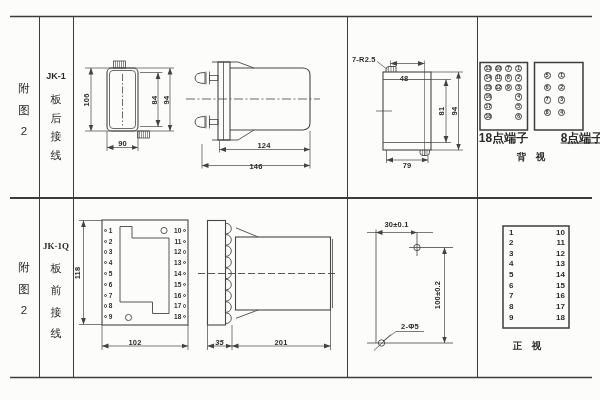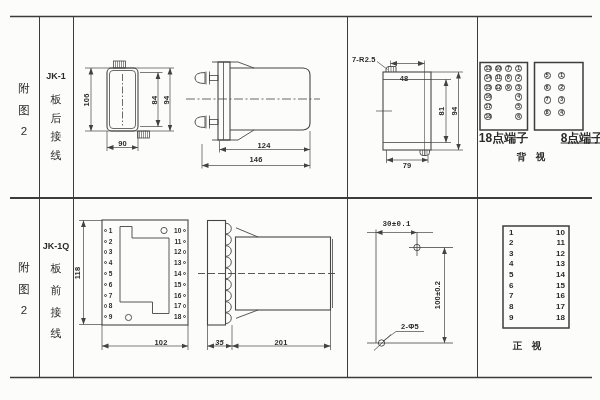--- a/index.html
+++ b/index.html
@@ -168,35 +168,35 @@
       <span>后</span>
       <span>接</span>
       <span>线</span>
     </div>
 
   <div class="t stack figstack" style="left:13px;top:257px;">
       <span>附</span>
       <span>图</span>
       <span>2</span>
     </div>
-  <div class="t model" style="left:40px;top:229px;width:32px;">JK-1Q</div>
+  <div class="t model" style="left:40px;top:229px;width:32px;font-family:Liberation Serif, serif;">JK-1Q</div>
   <div class="t stack wirestack wire2" style="left:45px;top:258px;">
       <span>板</span>
       <span>前</span>
       <span>接</span>
       <span>线</span>
     </div>
 
   <div class="t dim rot" style="left:85.5px;top:99.5px;">106</div>
   <div class="t dim rot" style="left:153.5px;top:99.5px;">84</div>
   <div class="t dim rot" style="left:166px;top:99.5px;">94</div>
   <div class="t dim ctr" style="left:122.5px;top:142.5px;">90</div>
 
   <div class="t dim ctr" style="left:264px;top:144.5px;text-align:right;">124</div>
-  <div class="t dim ctr" style="left:256px;top:159px;">146</div>
+  <div class="t dim ctr" style="left:256px;top:166px;">146</div>
 
   <div class="t dim" style="left:352px;top:54.5px;">7-R2.5</div>
   <div class="t dim ctr" style="left:404px;top:58px;margin-top:20px;">48</div>
   <div class="t dim rot" style="left:440.5px;top:111px;">81</div>
   <div class="t dim rot" style="left:453.5px;top:111px;">94</div>
   <div class="t dim ctr" style="left:407px;top:164.5px;">79</div>
 
   <div class="tgrid g18" style="left:483px;top:63.5px;">
       <span class="circ">13</span>
       <span class="circ">10</span>
@@ -308,24 +308,24 @@
         <b>17</b>
         <i class="dot"></i>
       </span>
       <span class="li">
         <b>18</b>
         <i class="dot"></i>
       </span>
     </div>
 
   <div class="t dim rot" style="left:76.5px;top:272.5px;">118</div>
-  <div class="t dim ctr" style="left:161px;top:341.5px;">102</div>
+  <div class="t dim ctr" style="left:135px;top:341.5px;">102</div>
   <div class="t dim ctr" style="left:219.5px;top:341.5px;font-style:italic;">35</div>
   <div class="t dim ctr" style="left:281px;top:341.5px;">201</div>
-  <div class="t dim ctr" style="left:396.5px;top:224px;font-family:Liberation Mono, monospace;">30±0.1</div>
+  <div class="t dim ctr" style="left:396.5px;top:224px;">30±0.1</div>
   <div class="t dim rot" style="left:437px;top:295px;">100±0.2</div>
   <div class="t dim ctr" style="left:410px;top:326px;">2-Φ5</div>
 
   <div class="numcol stack" style="left:509px;top:227.5px;">
       <span>1</span>
       <span>2</span>
       <span>3</span>
       <span>4</span>
       <span>5</span>
       <span>6</span>

